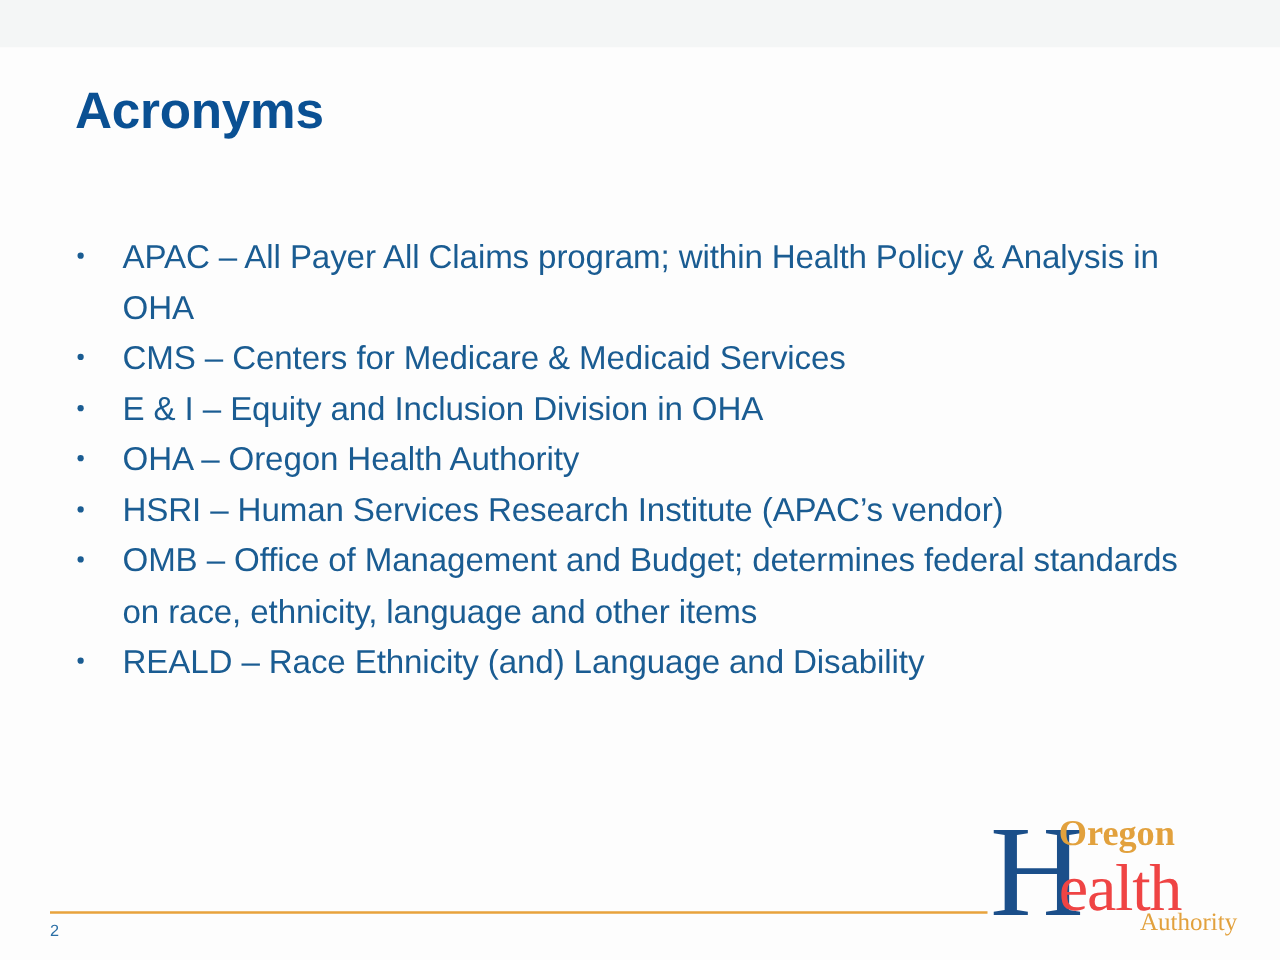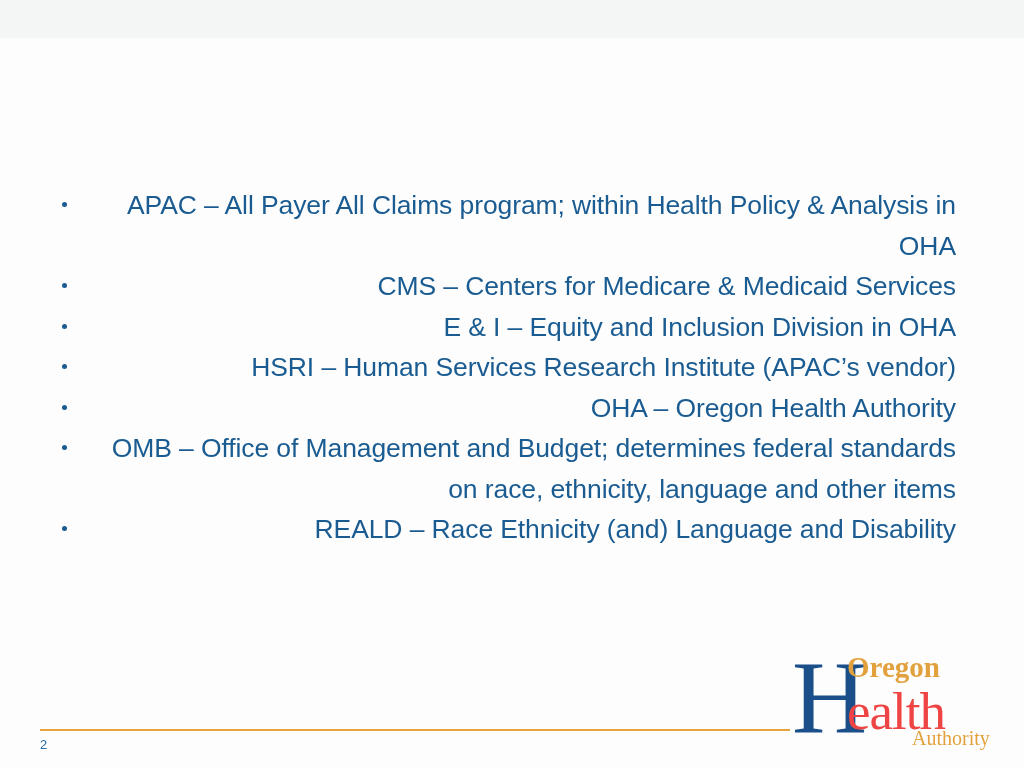--- a/index.html
+++ b/index.html
@@ -62,21 +62,20 @@
     width: 900px;
   }
   .bullet-item {
     position: relative;
     padding-left: 42px;
     color: #1a5c92;
     font-size: 26.5px;
     line-height: 40.5px;
     margin-bottom: 0px;
     letter-spacing: -0.1px;
-    text-align: right;
   }
   .bullet-dot {
     position: absolute;
     left: 6px;
     top: 17px;
     width: 5px;
     height: 5px;
     border-radius: 50%;
     background: #1a5c92;
   }
@@ -213,46 +212,47 @@
 </style>
 </head>
 <body>
 
 <div class="slide">
 
   <div class="top-band"></div>
 
   <div class="canvas"></div>
 
+  <div class="slide-title">Acronyms</div>
 
   <div class="bullet-list">
 
     <div class="bullet-item">
       <span class="bullet-dot"></span>
       <span class="bullet-text">APAC – All Payer All Claims program; within Health Policy &amp; Analysis in OHA</span>
     </div>
 
     <div class="bullet-item">
       <span class="bullet-dot"></span>
       <span class="bullet-text">CMS – Centers for Medicare &amp; Medicaid Services</span>
     </div>
 
     <div class="bullet-item">
       <span class="bullet-dot"></span>
       <span class="bullet-text">E &amp; I – Equity and Inclusion Division in OHA</span>
     </div>
 
     <div class="bullet-item">
       <span class="bullet-dot"></span>
+      <span class="bullet-text">OHA – Oregon Health Authority</span>
+    </div>
+
+    <div class="bullet-item">
+      <span class="bullet-dot"></span>
       <span class="bullet-text">HSRI – Human Services Research Institute (APAC’s vendor)</span>
-    </div>
-
-    <div class="bullet-item">
-      <span class="bullet-dot"></span>
-      <span class="bullet-text">OHA – Oregon Health Authority</span>
     </div>
 
     <div class="bullet-item">
       <span class="bullet-dot"></span>
       <span class="bullet-text">OMB – Office of Management and Budget; determines federal standards on race, ethnicity, language and other items</span>
     </div>
 
     <div class="bullet-item">
       <span class="bullet-dot"></span>
       <span class="bullet-text">REALD – Race Ethnicity (and) Language and Disability</span>

